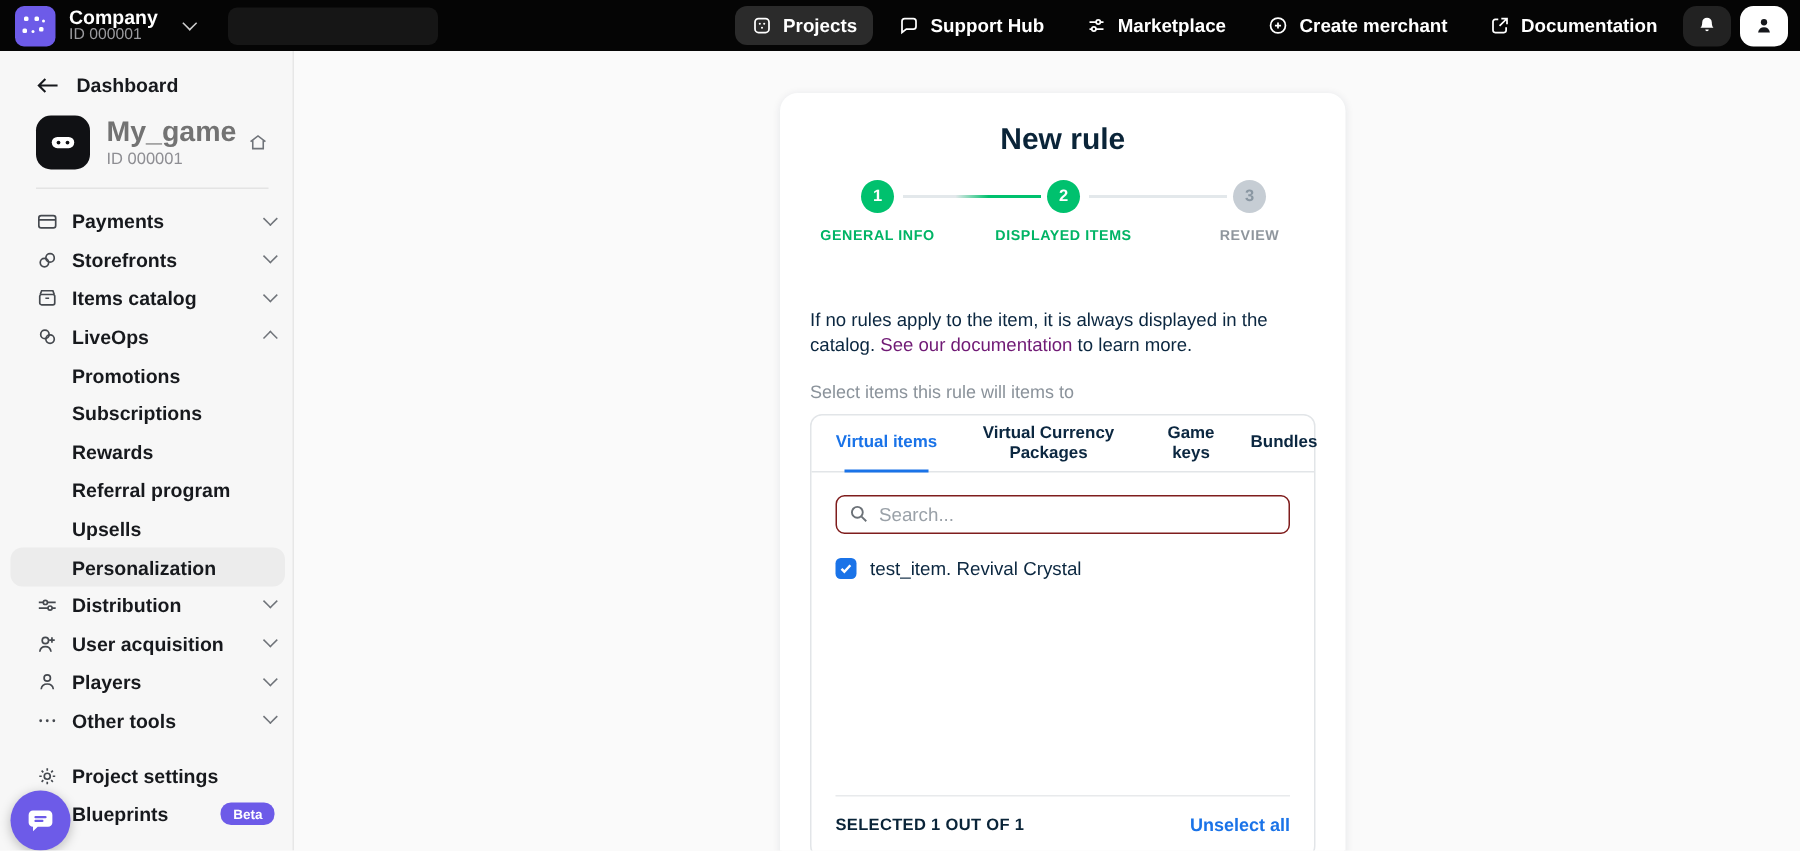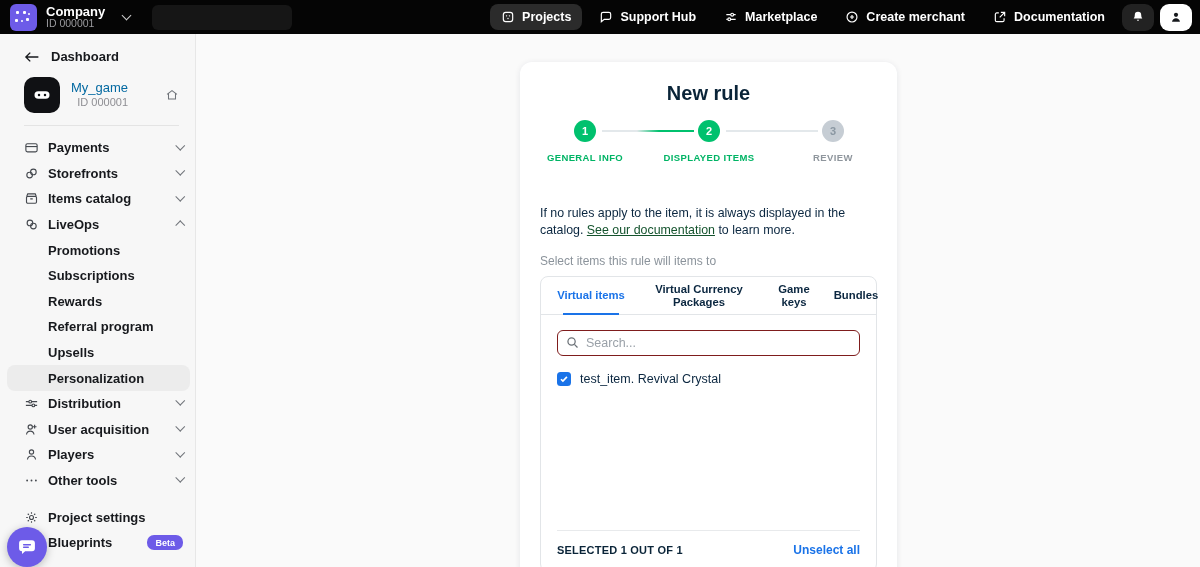--- a/index.html
+++ b/index.html
@@ -15,26 +15,26 @@
   .tb-chev { width:7px; height:7px; border-right:1.6px solid #cfcfcf; border-bottom:1.6px solid #cfcfcf; transform:rotate(45deg); margin:0 0 3px 18px; }
   .skeleton-pill { width:140px; height:25px; border-radius:6px; background:#161616; margin-left:22px; }
   .tb-right { margin-left:auto; display:flex; align-items:center; gap:6px; padding-right:8px; }
   .tb-item { display:flex; align-items:center; gap:7px; color:#fff; font-size:12.5px; font-weight:700; padding:6px 11px; border-radius:8px; cursor:pointer; white-space:nowrap; }
   .tb-item.active { background:#2b2b2b; }
   .tb-icon svg { display:block; }
   .tb-sqbtn { width:32px; height:27px; border-radius:9px; background:#222; display:flex; align-items:center; justify-content:center; }
   .tb-sqbtn.light { background:#fff; }
 
   
-  .sidebar { position:absolute; top:34px; left:0; bottom:0; width:196px; background:#f7f7f7; border-right:1px solid #e7e7e7; z-index:20;text-align:right; }
+  .sidebar { position:absolute; top:34px; left:0; bottom:0; width:196px; background:#f7f7f7; border-right:1px solid #e7e7e7; z-index:20; }
   .back-row { display:flex; align-items:center; gap:12px; padding:15px 0 0 24px; font-size:13px; font-weight:700; color:#17191d; cursor:pointer; }
   .proj-row { display:flex; align-items:center; margin:13px 16px 0 24px; padding-bottom:12px; border-bottom:1px solid #e4e4e4; }
   .proj-ico { width:36px; height:36px; border-radius:10px; background:#101114; display:flex; align-items:center; justify-content:center; }
   .proj-txt { margin-left:11px; line-height:1.15; }
-  .proj-name { font-size:13px; font-weight:400; color:#0369a1; }
+  .proj-name { font-size:19px; font-weight:700; color:#737373; }
   .proj-id { font-size:11px; color:#8e8e93; }
   .proj-home { margin-left:auto; }
   .nav-list { margin-top:9px; }
   .nav-row { display:flex; align-items:center; height:25.6px; padding-left:24px; padding-right:12px; cursor:pointer; position:relative; }
   .nav-row .nicon { width:16px; display:flex; margin-right:8px; color:#45494f; }
   .nav-row .nlabel { font-size:13px; font-weight:700; color:#17191d; }
   .nav-row.sub { padding-left:48px; }
   .nav-row.selected { background:#ececec; border-radius:8px; margin:0 5px 0 7px; padding-left:41px; }
   .chev { width:6.5px; height:6.5px; border-right:1.5px solid #6f7379; border-bottom:1.5px solid #6f7379; margin-left:auto; }
   .chev.down { transform:rotate(45deg) translate(-2px,-2px); }
@@ -53,21 +53,21 @@
   .step-circle.done, .step-circle.active { background:#00c16e; color:#fff; }
   .step-circle.todo { background:#c6cdd4; color:#8a97a2; }
   .step-label { position:absolute; top:32px; transform:translateX(-50%); font-size:9.5px; font-weight:700; letter-spacing:.04em; white-space:nowrap; }
   .step-label.green { color:#00b465; }
   .step-label.gray { color:#8f969d; }
   .step-line { position:absolute; top:10px; height:1.5px; }
   .line-1 { left:62px; width:92px; background:linear-gradient(90deg,#e3e8eb 0%,#e3e8eb 38%,#00c16e 62%,#00c16e 100%); }
   .line-2 { left:186px; width:92px; background:#e3e8eb; }
 
   .desc { margin-top:16px; font-size:12.4px; line-height:17px; color:#0b2740; }
-  .desc a { color:#14532d; text-decoration:underline; cursor:pointer; font-weight:400; }
+  .desc a { color:#701a75; cursor:pointer; font-weight:400; }
   .select-label { margin-top:15px; font-size:12px; color:#8b939b; }
 
   .tabbox { margin-top:8px; border:1px solid #e2e5e8; border-radius:8px; height:296px; display:flex; flex-direction:column; }
   .tabs { display:flex; border-bottom:1px solid #e2e5e8; height:38px; align-items:stretch; padding:0 6px; }
   .tab { display:flex; align-items:center; justify-content:center; text-align:center; font-size:11.3px; font-weight:700; line-height:12.5px; color:#0b2740; cursor:pointer; position:relative; padding:0 6px; }
   .tab-1 { flex:0 0 88px; } .tab-2 { flex:0 0 128px; } .tab-3 { flex:0 0 62px; } .tab-4 { flex:0 0 62px; }
   .tab.active { color:#1a73e8; }
   .tab.active::after { content:""; position:absolute; bottom:-1px; left:50%; transform:translateX(-50%); width:56px; height:2px; background:#1a73e8; }
 
   .searchwrap { margin:15px 16px 0 16px; position:relative; }

